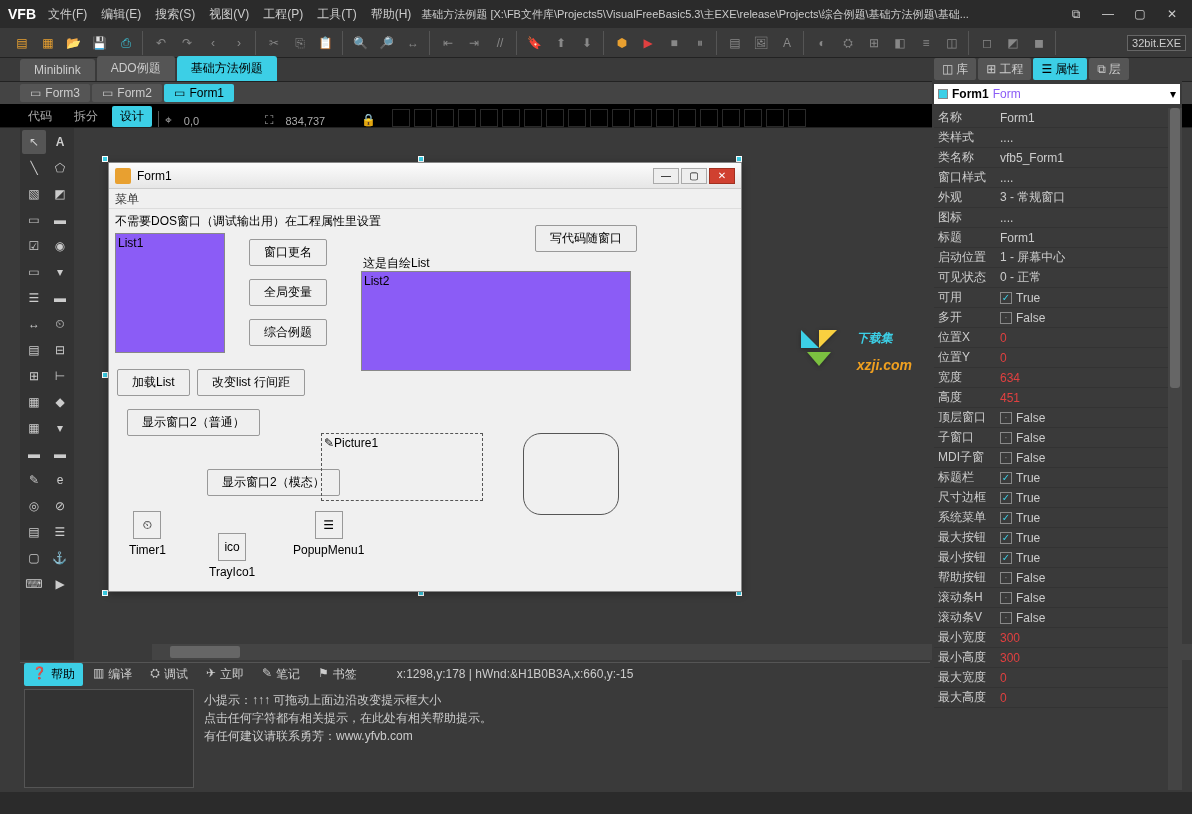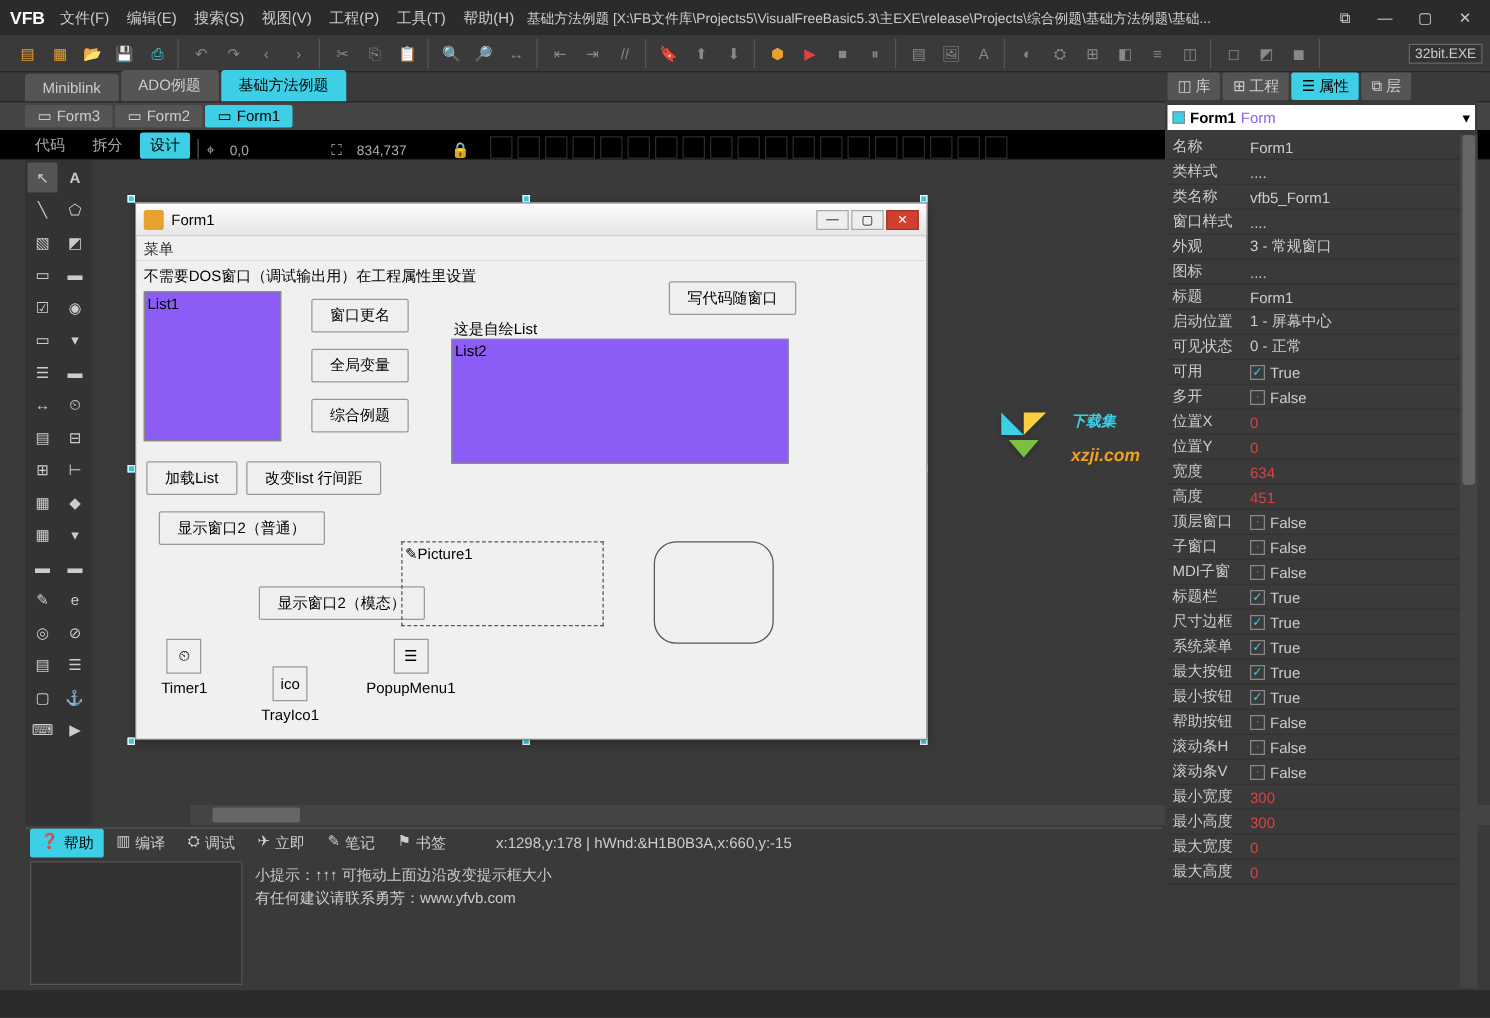--- a/index.html
+++ b/index.html
@@ -577,20 +577,21 @@
     <div class="bp-tab">
         <span>⚑</span>
         <span>书签</span>
       </div>
     <span class="bp-status">x:1298,y:178 | hWnd:&amp;H1B0B3A,x:660,y:-15</span>
   </div>
   <div class="bp-body">
     <div class="bp-preview"></div>
     <div class="bp-text">
       <div>小提示：↑↑↑ 可拖动上面边沿改变提示框大小</div>
+      <div>点击任何字符都有相关提示，在此处有相关帮助提示。</div>
       <div>有任何建议请联系勇芳：www.yfvb.com</div>
     </div>
   </div>
 </div>
 
 <div class="footer"></div>
 
 <div class="watermark">
   <svg width="44" height="44" viewBox="0 0 44 44">
       <polygon points="4,4 22,22 4,22" fill="#3ccfe6"></polygon>

